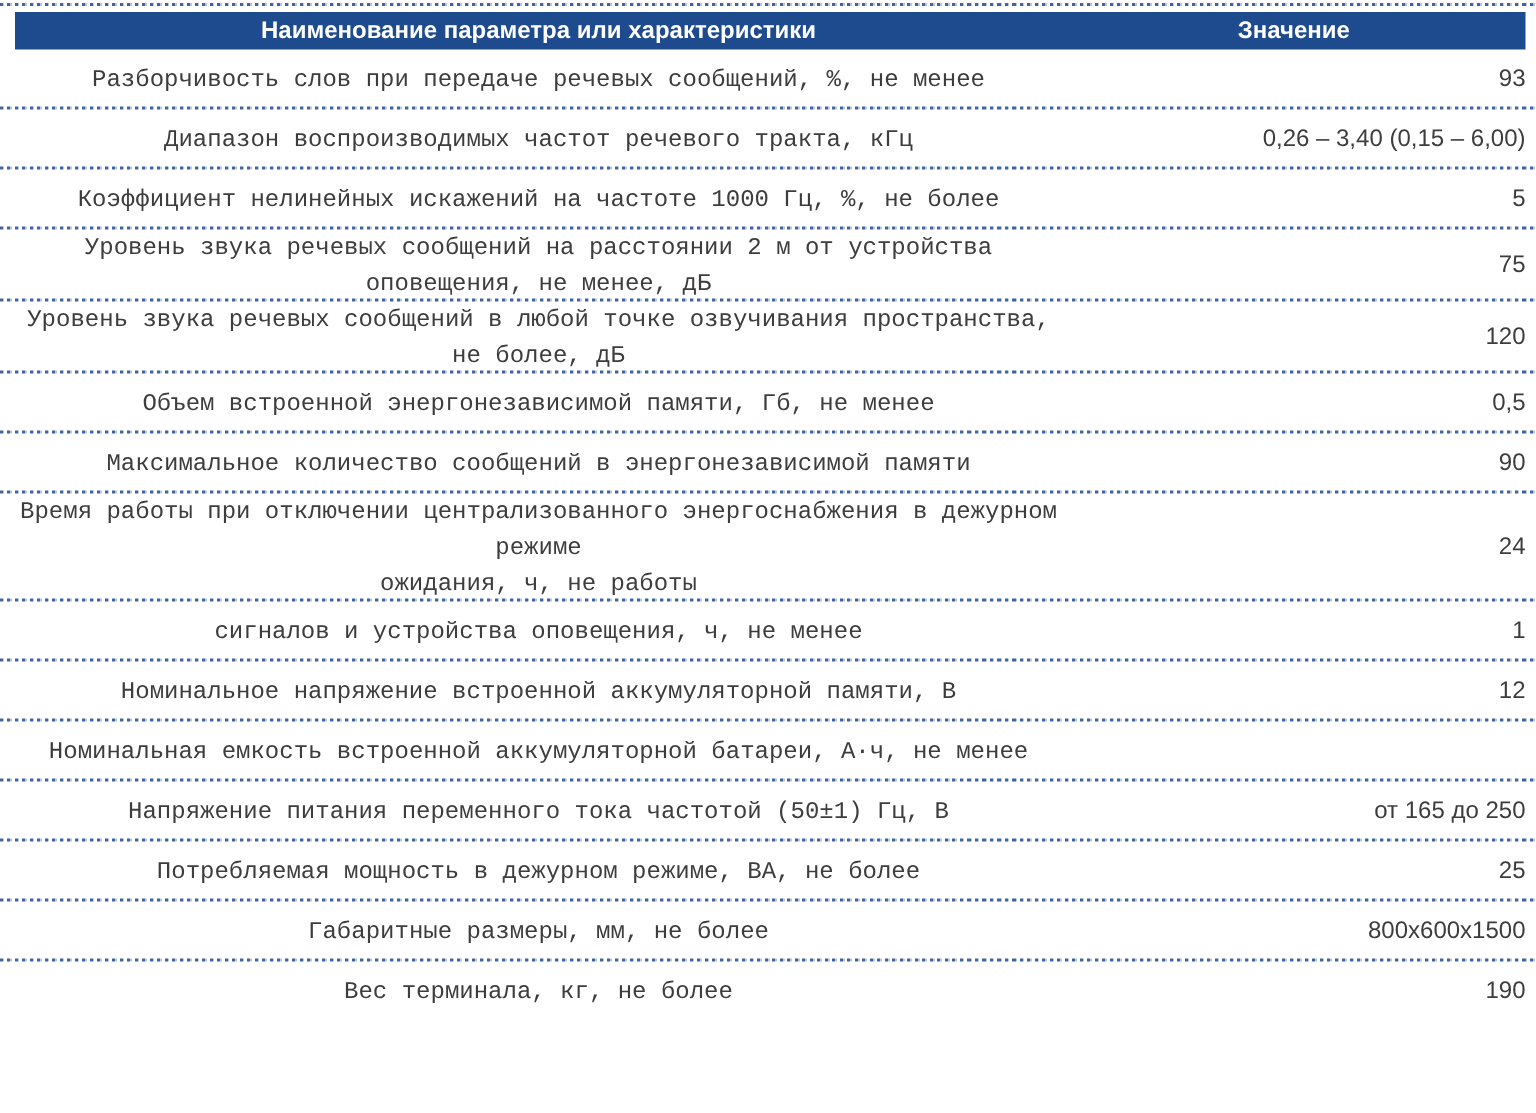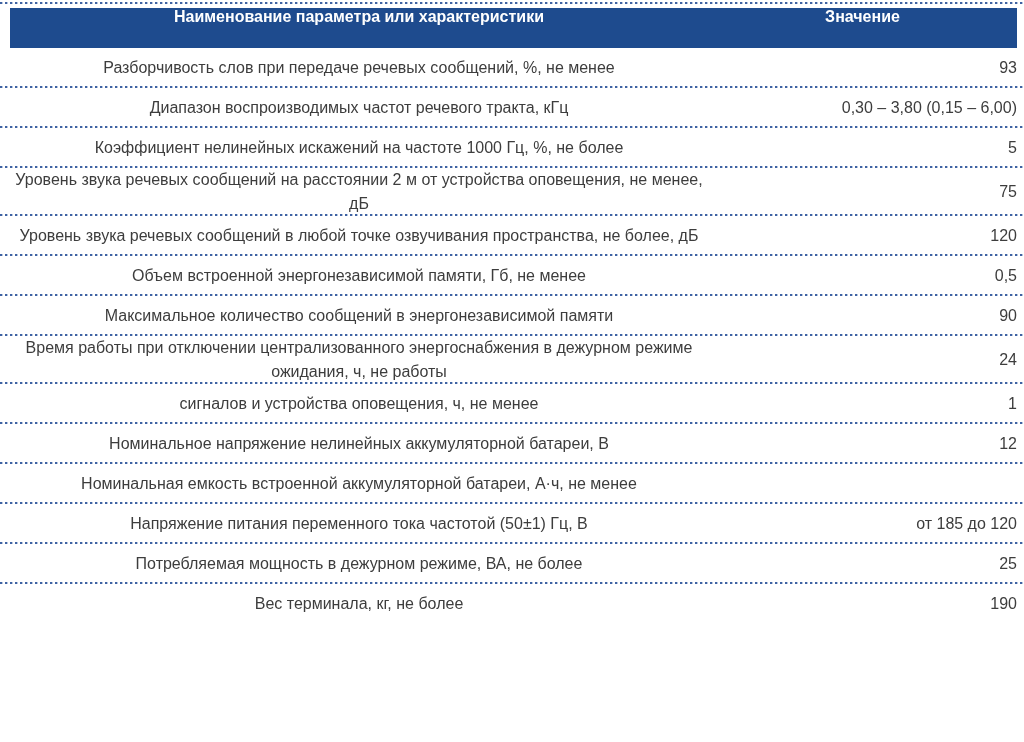--- a/index.html
+++ b/index.html
@@ -20,23 +20,24 @@
       #b9c6de 2px, #b9c6de 3px,
       transparent 3px, transparent 5px);
   }
   .top-sep {
     margin-top: 2px;
     height: 2px;
     width: 100%;
   }
   .header-row {
     margin: 4px 7px 0 10px;
-    height: 40px;
+    height: 25px;
     background: #1e4b8e;
     display: flex;
+    align-items: center;
     color: #ffffff;
     font-weight: bold;
     font-size: 16px;
   }
   .header-row .param-col {
     width: 698px;
     text-align: center;
   }
   .header-row .value-col {
     flex: 1;
@@ -53,20 +54,21 @@
   }
   .row.last {
     background-image: none;
   }
   .row .param-cell {
     margin-left: 10px;
     width: 698px;
     text-align: center;
     line-height: 24px;
     padding: 0 0;
+    font-family: Liberation Mono, monospace;
   }
   .row .value-cell {
     flex: 1;
     margin-right: 7px;
     text-align: right;
     line-height: 24px;
   }
 </style>
 </head>
 <body>
@@ -83,21 +85,21 @@
       <div class="row dotted">
     <div class="param-cell">
           <div>Разборчивость слов при передаче речевых сообщений, %, не менее</div>
         </div>
     <div class="value-cell">93</div>
   </div>
       <div class="row dotted">
     <div class="param-cell">
           <div>Диапазон воспроизводимых частот речевого тракта, кГц</div>
         </div>
-    <div class="value-cell">0,30 – 3,80 (0,15 – 6,00)</div>
+    <div class="value-cell">0,26 – 3,40 (0,15 – 6,00)</div>
   </div>
       <div class="row dotted">
     <div class="param-cell">
           <div>Коэффициент нелинейных искажений на частоте 1000 Гц, %, не более</div>
         </div>
     <div class="value-cell">5</div>
   </div>
       <div class="row dotted">
     <div class="param-cell">
           <div>Уровень звука речевых сообщений на расстоянии 2 м от устройства оповещения, не менее, дБ</div>
@@ -130,40 +132,46 @@
     <div class="value-cell">24</div>
   </div>
       <div class="row dotted">
     <div class="param-cell">
           <div>сигналов и устройства оповещения, ч, не менее</div>
         </div>
     <div class="value-cell">1</div>
   </div>
       <div class="row dotted">
     <div class="param-cell">
-          <div>Номинальное напряжение нелинейных аккумуляторной батареи, В</div>
+          <div>Номинальное напряжение встроенной аккумуляторной памяти, В</div>
         </div>
     <div class="value-cell">12</div>
   </div>
       <div class="row dotted">
     <div class="param-cell">
           <div>Номинальная емкость встроенной аккумуляторной батареи, А·ч, не менее</div>
         </div>
   </div>
       <div class="row dotted">
     <div class="param-cell">
           <div>Напряжение питания переменного тока частотой (50±1) Гц, В</div>
         </div>
-    <div class="value-cell">от 185 до 120</div>
+    <div class="value-cell">от 165 до 250</div>
   </div>
       <div class="row dotted">
     <div class="param-cell">
           <div>Потребляемая мощность в дежурном режиме, ВА, не более</div>
         </div>
     <div class="value-cell">25</div>
+  </div>
+      <div class="row dotted">
+    <div class="param-cell">
+          <div>Габаритные размеры, мм, не более</div>
+        </div>
+    <div class="value-cell">800х600х1500</div>
   </div>
       <div class="row dotted last">
     <div class="param-cell">
           <div>Вес терминала, кг, не более</div>
         </div>
     <div class="value-cell">190</div>
   </div>
     </div>
 
 </div>

